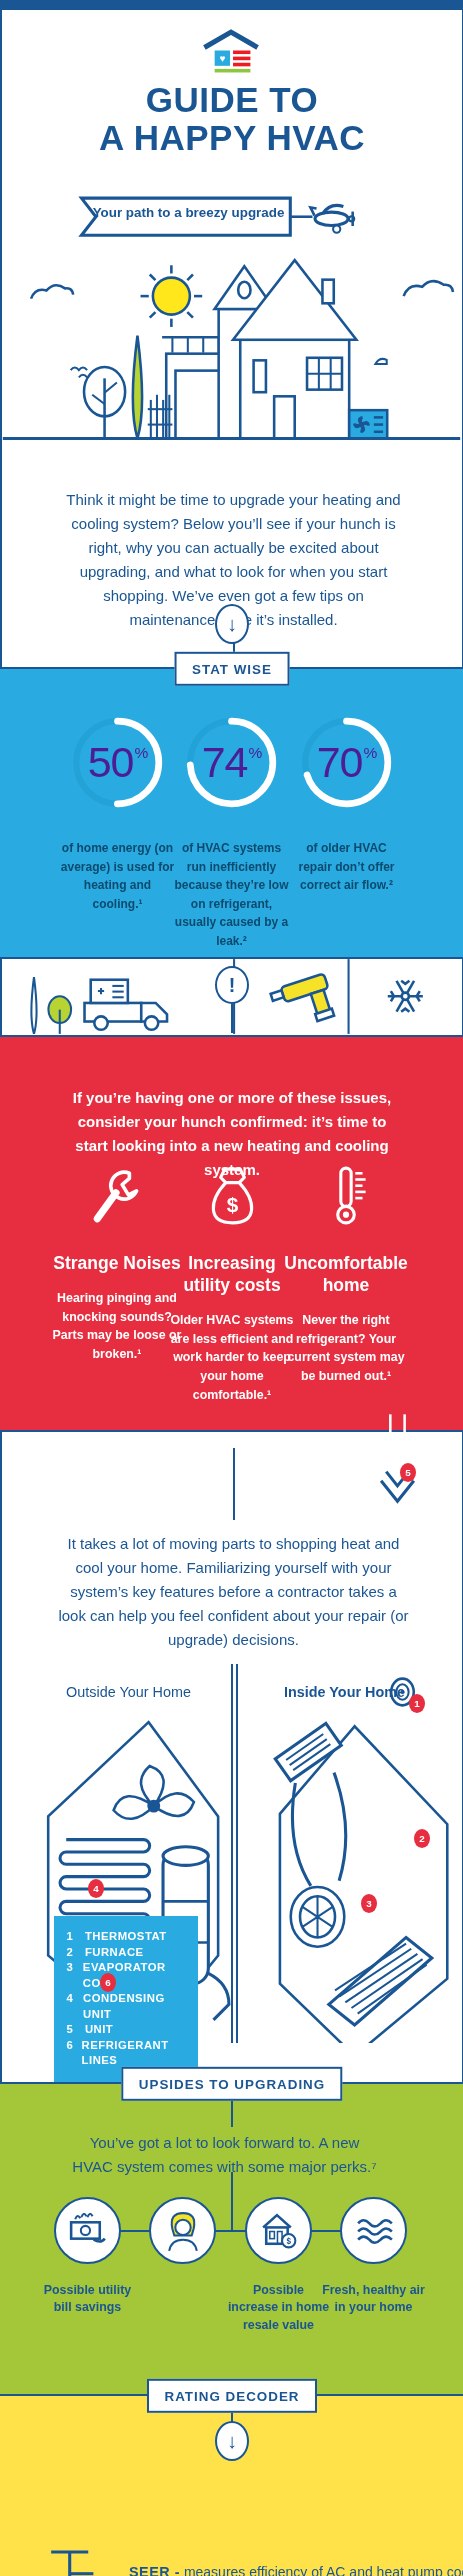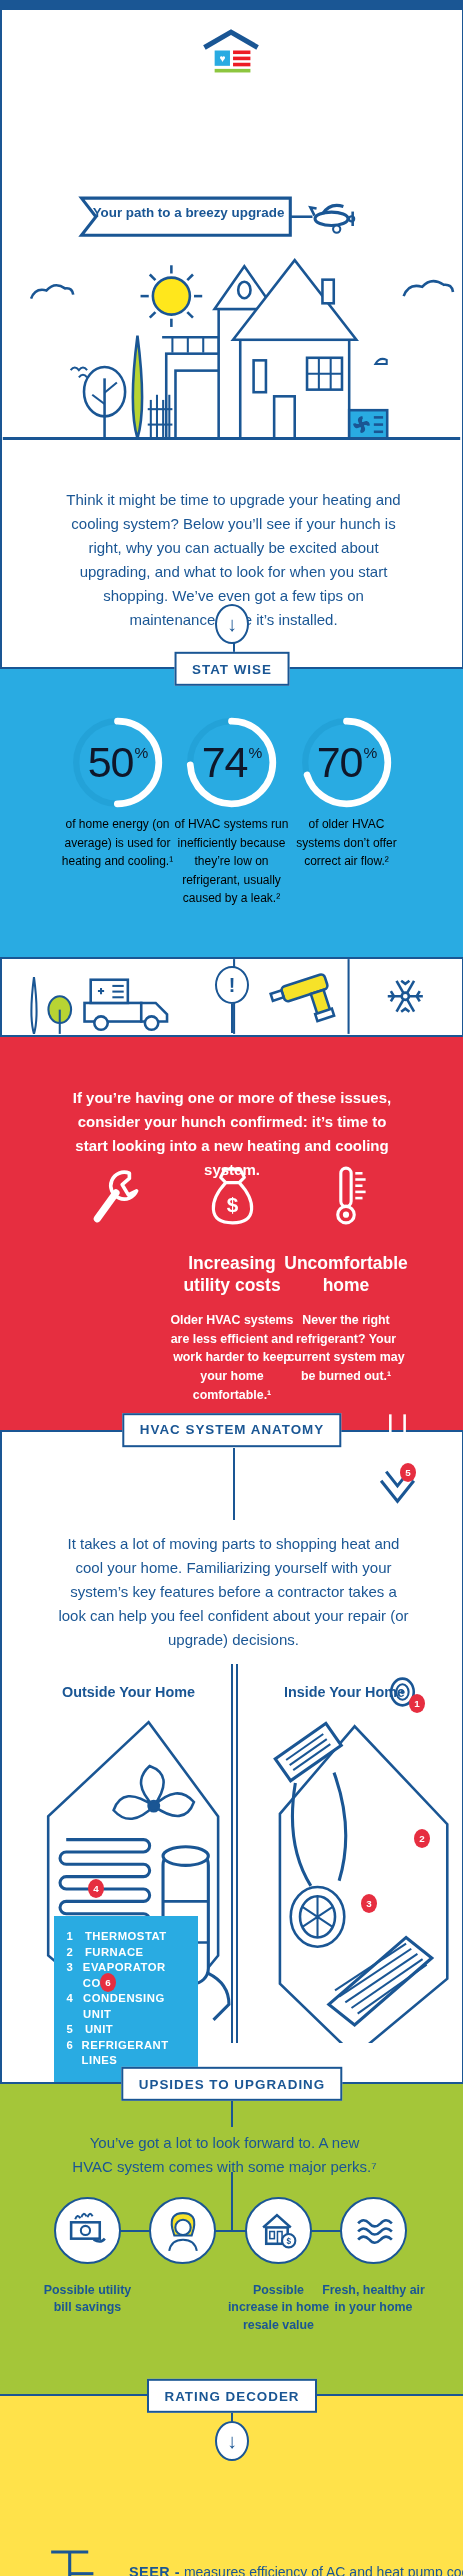--- a/index.html
+++ b/index.html
@@ -24,23 +24,23 @@
   .ctext{position:absolute;text-align:center}
   .badge{position:absolute;width:16px;height:19px;background:var(--red);border-radius:50%;color:#fff;
     font-weight:bold;font-size:9.8px;display:flex;align-items:center;justify-content:center;z-index:6}
   h1{font-size:35px;line-height:1.08;letter-spacing:0.5px;text-align:center;color:var(--blue)}
   .intro{font-size:15px;line-height:1.6;text-align:center;color:var(--blue)}
   .wintro{font-size:15px;line-height:1.6;text-align:center;color:#fff;font-weight:bold}
   .stat-col{position:absolute;width:115px;text-align:center}
   .stat-circle{position:relative;width:95px;height:95px;margin:0 auto}
   .stat-circle svg{position:absolute;left:0;top:0}
   .stat-num{position:absolute;left:0;top:0;width:95px;height:95px;display:flex;align-items:center;
-    justify-content:center;color:#0f172a;font-size:43px;letter-spacing:-1px}
+    justify-content:center;color:#4c1d95;font-size:43px;letter-spacing:-1px}
   .stat-num sup{font-size:15.5px;margin-top:-19.6px;margin-left:1px}
-  .stat-cap{margin-top:5px;color:#000000;font-size:12px;line-height:1.55;font-weight:normal}
+  .stat-cap{margin-top:29px;color:#0c4a6e;font-size:12px;line-height:1.55;font-weight:bold}
   .red-col{position:absolute;width:134px;text-align:center;color:#fff}
   .red-col h3{font-size:17.5px;line-height:1.25;margin-bottom:14.4px}
   .red-col p{font-size:12.4px;line-height:1.5;font-weight:bold}
   .legend{position:absolute;background:var(--lblue);padding:13.4px 12.4px;z-index:5}
   .legend .row{display:flex;color:#fff;font-weight:bold;font-size:11.3px;letter-spacing:0.5px;line-height:15.5px}
   .legend .row .n{width:18.5px}
   .perk{position:absolute;width:67px;height:67px;border-radius:50%;background:#fff;
     border:2.6px solid var(--blue);display:flex;align-items:center;justify-content:center;z-index:3}
   .perk-label{position:absolute;width:103px;text-align:center;font-size:12.4px;line-height:1.4;
     font-weight:bold;color:var(--blue)}
@@ -59,20 +59,24 @@
     <svg width="62" height="47" viewBox="0 0 120 92" style="position:absolute;left:198px;top:27px">
       <path d="M8 40 L60 10 L112 40" fill="none" stroke="#1A5694" stroke-width="10"></path>
       <rect x="28" y="46" width="30" height="30" fill="#29ABE2"></rect>
       <text x="43" y="68" font-size="20" fill="#fff" text-anchor="middle">♥</text>
       <rect x="64" y="46" width="34" height="7" fill="#ED1C24"></rect>
       <rect x="64" y="58" width="34" height="7" fill="#ED1C24"></rect>
       <rect x="64" y="70" width="34" height="7" fill="#ED1C24"></rect>
       <rect x="28" y="82" width="70" height="7" fill="#8DC63F"></rect>
     </svg>
 
+    <h1 style="position:absolute;top:81px;width:100%">
+      <span>GUIDE TO</span><br>
+      <span>A HAPPY HVAC</span>
+    </h1>
 
     <svg width="464" height="49" viewBox="0 0 900 95" style="position:absolute;left:-2.6px;top:193px">
       <path d="M160 10 H565 V82 H160 L188 46 Z" fill="#fff" stroke="#1A5694" stroke-width="6"></path>
       <line x1="565" y1="46" x2="608" y2="46" stroke="#1A5694" stroke-width="5"></line>
       <ellipse cx="645" cy="50" rx="32" ry="13" fill="#fff" stroke="#1A5694" stroke-width="6"></ellipse>
       <path d="M628 40 q14 -22 40 -14" fill="none" stroke="#1A5694" stroke-width="6"></path>
       <path d="M612 44 l-8 -16 l12 2" fill="#fff" stroke="#1A5694" stroke-width="5"></path>
       <circle cx="684" cy="50" r="5" fill="none" stroke="#1A5694" stroke-width="4"></circle>
       <line x1="686" y1="36" x2="686" y2="64" stroke="#1A5694" stroke-width="5"></line>
       <circle cx="655" cy="70" r="7" fill="#fff" stroke="#1A5694" stroke-width="4"></circle>
@@ -193,21 +197,21 @@
       <div class="stat-circle">
         <svg width="95" height="95" viewBox="0 0 184 184">
           <circle cx="92" cy="92" r="80" fill="none" stroke="#23A2d8" stroke-width="12"></circle>
           <circle cx="92" cy="92" r="80" fill="none" stroke="#fff" stroke-width="13" stroke-dasharray="351.9 150.8" transform="rotate(-90 92 92)" stroke-linecap="round"></circle>
         </svg>
         <div class="stat-num">
             <span>70</span>
             <sup>%</sup>
           </div>
       </div>
-      <div class="stat-cap">of older HVAC systems don’t offer correct air flow.²</div>
+      <div class="stat-cap">of older HVAC repair don’t offer correct air flow.²</div>
     </div>
   </div>
 
   <div class="sec wsec" style="height:80px;border:2.6px solid var(--blue)">
     <svg width="459" height="75" viewBox="0 0 890 145" style="position:absolute;left:0;top:0">
       <line x1="450" y1="0" x2="450" y2="145" stroke="#1A5694" stroke-width="4"></line>
       <line x1="672" y1="0" x2="672" y2="145" stroke="#1A5694" stroke-width="4"></line>
 
       <path d="M62 145 q-10 -34 0 -110 q10 76 0 110 Z" fill="#fff" stroke="#1A5694" stroke-width="4"></path>
       <ellipse cx="112" cy="98" rx="22" ry="26" fill="#B8D433" stroke="#1A5694" stroke-width="4"></ellipse>
@@ -266,49 +270,52 @@
       <circle cx="54" cy="98" r="6" fill="#fff"></circle>
       <g stroke="#fff" stroke-width="5">
         <line x1="72" y1="18" x2="86" y2="18"></line>
           <line x1="72" y1="30" x2="92" y2="30"></line>
         <line x1="72" y1="42" x2="86" y2="42"></line>
           <line x1="72" y1="54" x2="92" y2="54"></line>
         <line x1="72" y1="66" x2="86" y2="66"></line>
       </g>
     </svg>
 
+    <div class="red-col" style="left:50px;top:216px">
+      <h3>Strange Noises</h3>
+      <p>Hearing pinging and knocking sounds? Parts may be loose or broken.¹</p>
+    </div>
     <div class="red-col" style="left:165px;top:216px">
       <h3>Increasing utility costs</h3>
       <p>Older HVAC systems are less efficient and work harder to keep your home comfortable.¹</p>
     </div>
     <div class="red-col" style="left:279px;top:216px">
       <h3>Uncomfortable home</h3>
       <p>Never the right refrigerant? Your current system may be burned out.¹</p>
     </div>
 
-    <div class="label-box at-bottom">HVAC SYSTEM ANATOMY</div>
   </div>
 
   <div class="sec wsec bt" style="height:652px">
     <div class="vline center" style="top:15.5px;height:72px"></div>
 
     <svg width="46" height="108" viewBox="0 0 90 210" style="position:absolute;left:374px;top:-18px;z-index:6">
       <line x1="28" y1="0" x2="28" y2="120" stroke="#fff" stroke-width="5"></line>
       <line x1="56" y1="0" x2="56" y2="110" stroke="#fff" stroke-width="5"></line>
       <path d="M10 130 L42 170 L74 130" fill="none" stroke="#1A5694" stroke-width="6"></path>
       <path d="M20 112 L42 140 L64 112" fill="none" stroke="#1A5694" stroke-width="6"></path>
     </svg>
     <div class="badge" style="left:398px;top:31px">5</div>
 
     <div class="intro" style="position:absolute;left:54px;top:100px;width:355px">It takes a lot of moving parts to shopping heat and cool your home. Familiarizing yourself with your system’s key features before a contractor takes a look can help you feel confident about your repair (or upgrade) decisions.</div>
 
     <div class="vline" style="left:229px;top:232px;height:379px"></div>
     <div class="vline" style="left:234px;top:232px;height:379px"></div>
 
-    <div class="ctext" style="left:57px;top:252px;width:139px;font-size:14.4px;font-weight:bold">Outside Your Home</div>
+    <div class="ctext" style="left:57px;top:252px;width:139px;font-size:14.4px;font-weight:normal">Outside Your Home</div>
     <div class="ctext" style="left:273px;top:252px;width:139px;font-size:14.4px;font-weight:bold">Inside Your Home</div>
 
     <svg width="36" height="36" viewBox="0 0 70 70" style="position:absolute;left:384px;top:242px">
       <ellipse cx="32" cy="35" rx="22" ry="26" fill="none" stroke="#1A5694" stroke-width="5"></ellipse>
       <ellipse cx="32" cy="35" rx="12" ry="15" fill="none" stroke="#1A5694" stroke-width="4"></ellipse>
       <circle cx="32" cy="35" r="4" fill="#1A5694"></circle>
     </svg>
     <div class="badge" style="left:407px;top:262px">1</div>
 
     <svg width="464" height="327" viewBox="0 0 900 635" style="position:absolute;left:-2.6px;top:284px">

